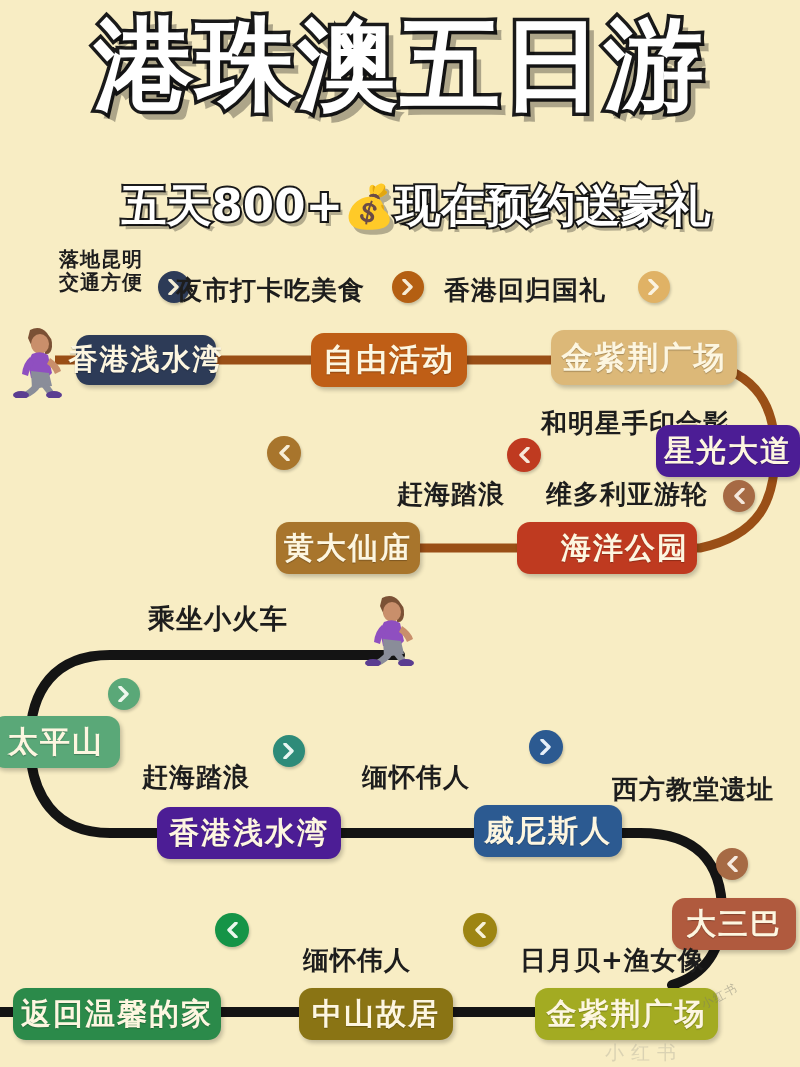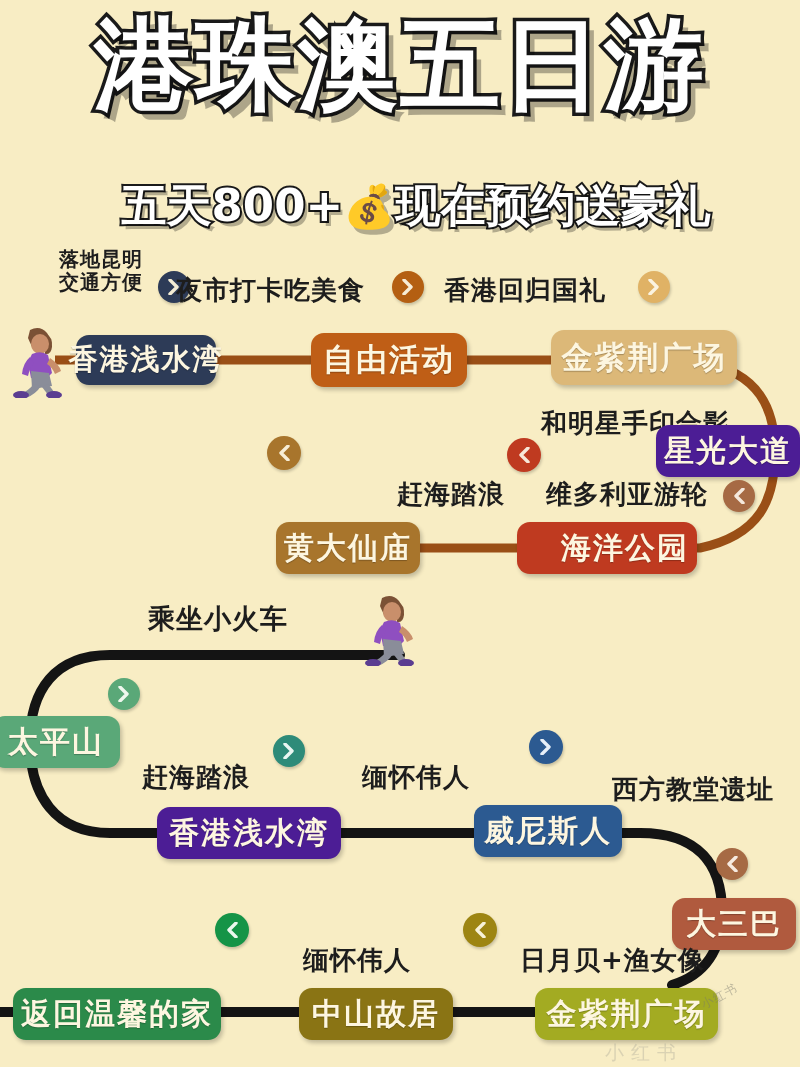--- a/index.html
+++ b/index.html
@@ -208,21 +208,21 @@
     <svg width="14" height="16" viewBox="0 0 14 16">
         <path d="M3 1 L10 8 L3 15" stroke="#e7eff8" stroke-width="3.4" fill="none" stroke-linecap="round" stroke-linejoin="round"></path>
       </svg>
   </div>
 
   <div class="cap" style="left:142px;top:763px;font-size:26px;">赶海踏浪</div>
   <div class="cap" style="left:362px;top:763px;font-size:26px;">缅怀伟人</div>
   <div class="cap" style="left:612px;top:775px;font-size:26px;">西方教堂遗址</div>
 
   <div class="pill" style="left:157px;top:807px;width:184px;height:52px;background:#4c1d95;font-size:30px;">香港浅水湾</div>
-  <div class="pill" style="left:474px;top:805px;width:148px;height:52px;background:#2c5a91;font-size:30px;border-radius:12px;">威尼斯人</div>
+  <div class="pill" style="left:474px;top:805px;width:148px;height:52px;background:#2c5a91;font-size:30px;">威尼斯人</div>
 
   <div class="badge" style="left:716px;top:848px;width:32px;height:32px;background:#a66a44;">
     <svg width="14" height="16" viewBox="0 0 14 16">
         <path d="M11 1 L4 8 L11 15" stroke="#f6eae0" stroke-width="3.4" fill="none" stroke-linecap="round" stroke-linejoin="round"></path>
       </svg>
   </div>
   <div class="pill" style="left:672px;top:898px;width:124px;height:52px;background:#b05a3e;font-size:30px;">大三巴</div>
 
   <div class="badge" style="left:215px;top:913px;width:34px;height:34px;background:#159447;">
     <svg width="14" height="16" viewBox="0 0 14 16">

